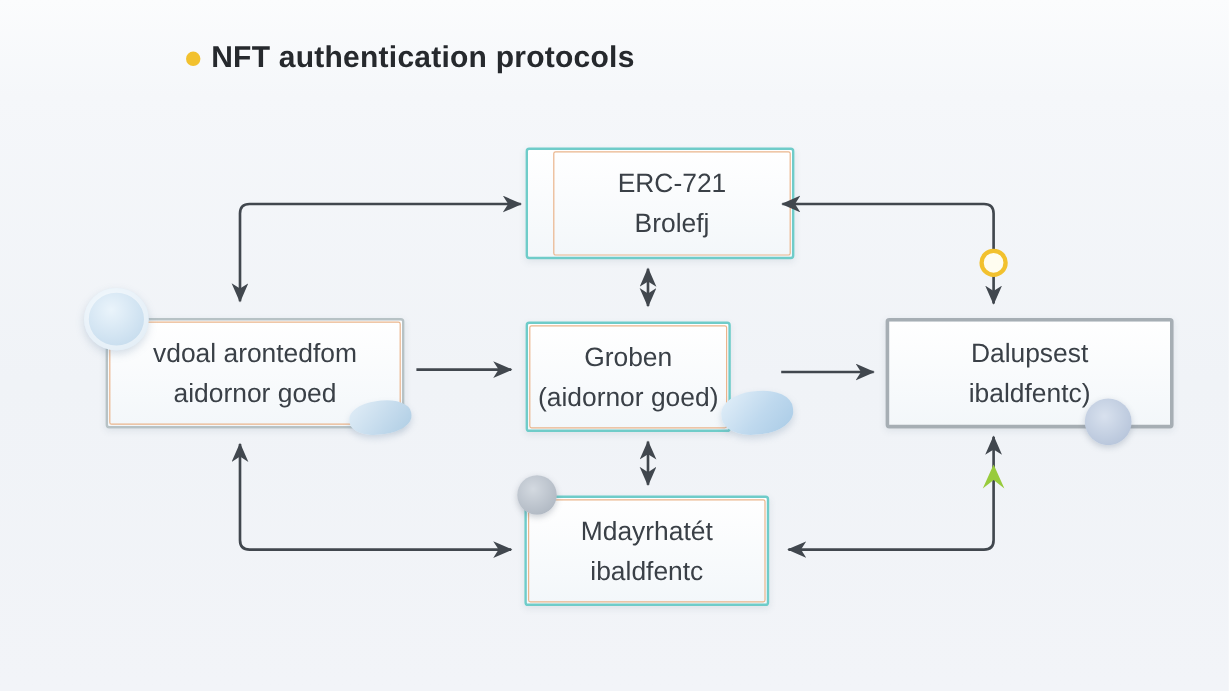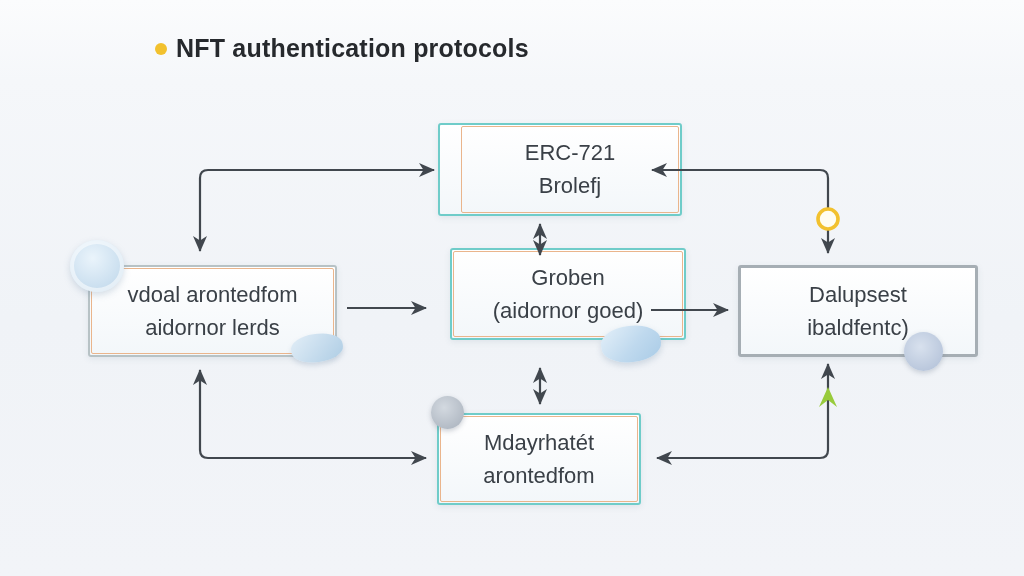--- a/index.html
+++ b/index.html
@@ -69,52 +69,52 @@
 </head>
 <body>
 
 <div class="canvas">
 
   <div class="title-row">
     <span class="title-bullet"></span>
     <h1 class="page-title">NFT authentication protocols</h1>
   </div>
 
-  <div class="node" style="left:438px; top:123px; width:244px; height:93px;padding-left:20px;">
+  <div class="node" style="left:438px; top:123px; width:224px; height:93px;padding-left:20px;">
     <div class="node-inner">
       <div class="node-line">ERC-721</div>
       <div class="node-line">Brolefj</div>
     </div>
   </div>
 
   <div class="node node-silver" style="left:88px; top:265px; width:249px; height:92px;">
     <div class="node-inner">
       <div class="node-line">vdoal arontedfom</div>
-      <div class="node-line">aidornor lerds</div>
+      <div class="node-line">aidornor goed</div>
     </div>
   </div>
 
-  <div class="node" style="left:438px; top:248px; width:236px; height:92px;margin-left:12px;">
+  <div class="node" style="left:438px; top:268px; width:171px; height:92px;">
     <div class="node-inner">
       <div class="node-line">Groben</div>
       <div class="node-line">(aidornor goed)</div>
     </div>
   </div>
 
   <div class="node node-gray" style="left:738px; top:265px; width:240px; height:92px;">
     <div class="node-inner">
       <div class="node-line">Dalupsest</div>
       <div class="node-line">ibaldfentc)</div>
     </div>
   </div>
 
   <div class="node" style="left:437px; top:413px; width:204px; height:92px;">
     <div class="node-inner">
       <div class="node-line">Mdayrhatét</div>
-      <div class="node-line">arontedfom</div>
+      <div class="node-line">ibaldfentc</div>
     </div>
   </div>
 
   <svg class="arrows" viewBox="0 0 1024 576" xmlns="http://www.w3.org/2000/svg">
     <defs>
       <marker id="mArrow" markerUnits="userSpaceOnUse" markerWidth="20" markerHeight="16" refX="15" refY="7" orient="auto-start-reverse">
         <path d="M0,0 L16,7 L0,14 L4.5,7 Z" fill="#41474e"></path>
       </marker>
     </defs>
 

